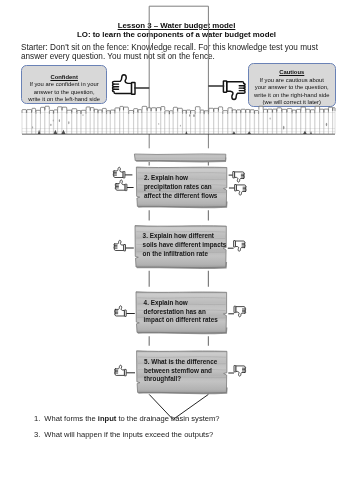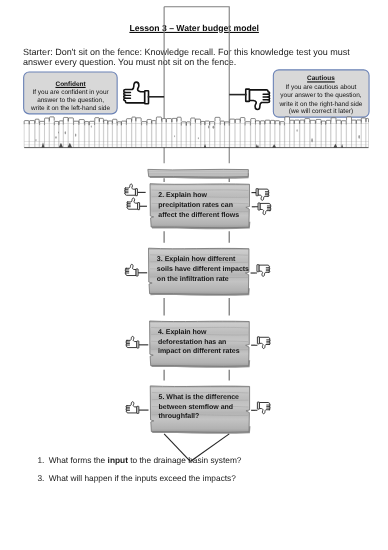--- a/index.html
+++ b/index.html
@@ -49,20 +49,21 @@
   .qnum{display:inline-block;width:10.3px;}
   .qrow b{font-weight:bold;}
 </style>
 </head>
 <body>
 
 <div class="page">
 
   <div class="abs" id="title">
     <div class="l1">Lesson 3 – Water budget model</div>
+    <div class="l2">LO: to learn the components of a water budget model</div>
   </div>
 
   <div class="abs" id="starter">Starter: Don't sit on the fence: Knowledge recall. For this knowledge test you must answer every question. You must not sit on the fence.</div>
 
   <div class="abs cbox" id="box-confident">
     <span class="hd">Confident</span><span>If you are confident in your answer to the question, write it on the left-hand side</span>
   </div>
 
   <div class="abs cbox" id="box-cautious">
     <span class="hd">Cautious</span><span>If you are cautious about your answer to the question, write it on the right-hand side (we will correct it later)</span>
@@ -399,16 +400,16 @@
 on the infiltration rate</div>
   <div class="flowtext" id="ft2">4. Explain how
 deforestation has an
 impact on different rates</div>
   <div class="flowtext" id="ft3">5. What is the difference
 between stemflow and
 throughfall?</div>
 
   <div id="qlist">
       <div class="qrow"><span class="qnum">1.</span><span>What forms the <b>input</b> to the drainage basin system?</span></div>
-      <div class="qrow"><span class="qnum">3.</span><span>What will happen if the inputs exceed the impacts?</span></div>
+      <div class="qrow"><span class="qnum">3.</span><span>What will happen if the inputs exceed the outputs?</span></div>
     </div>
 
 </div>
 
 </body></html>

